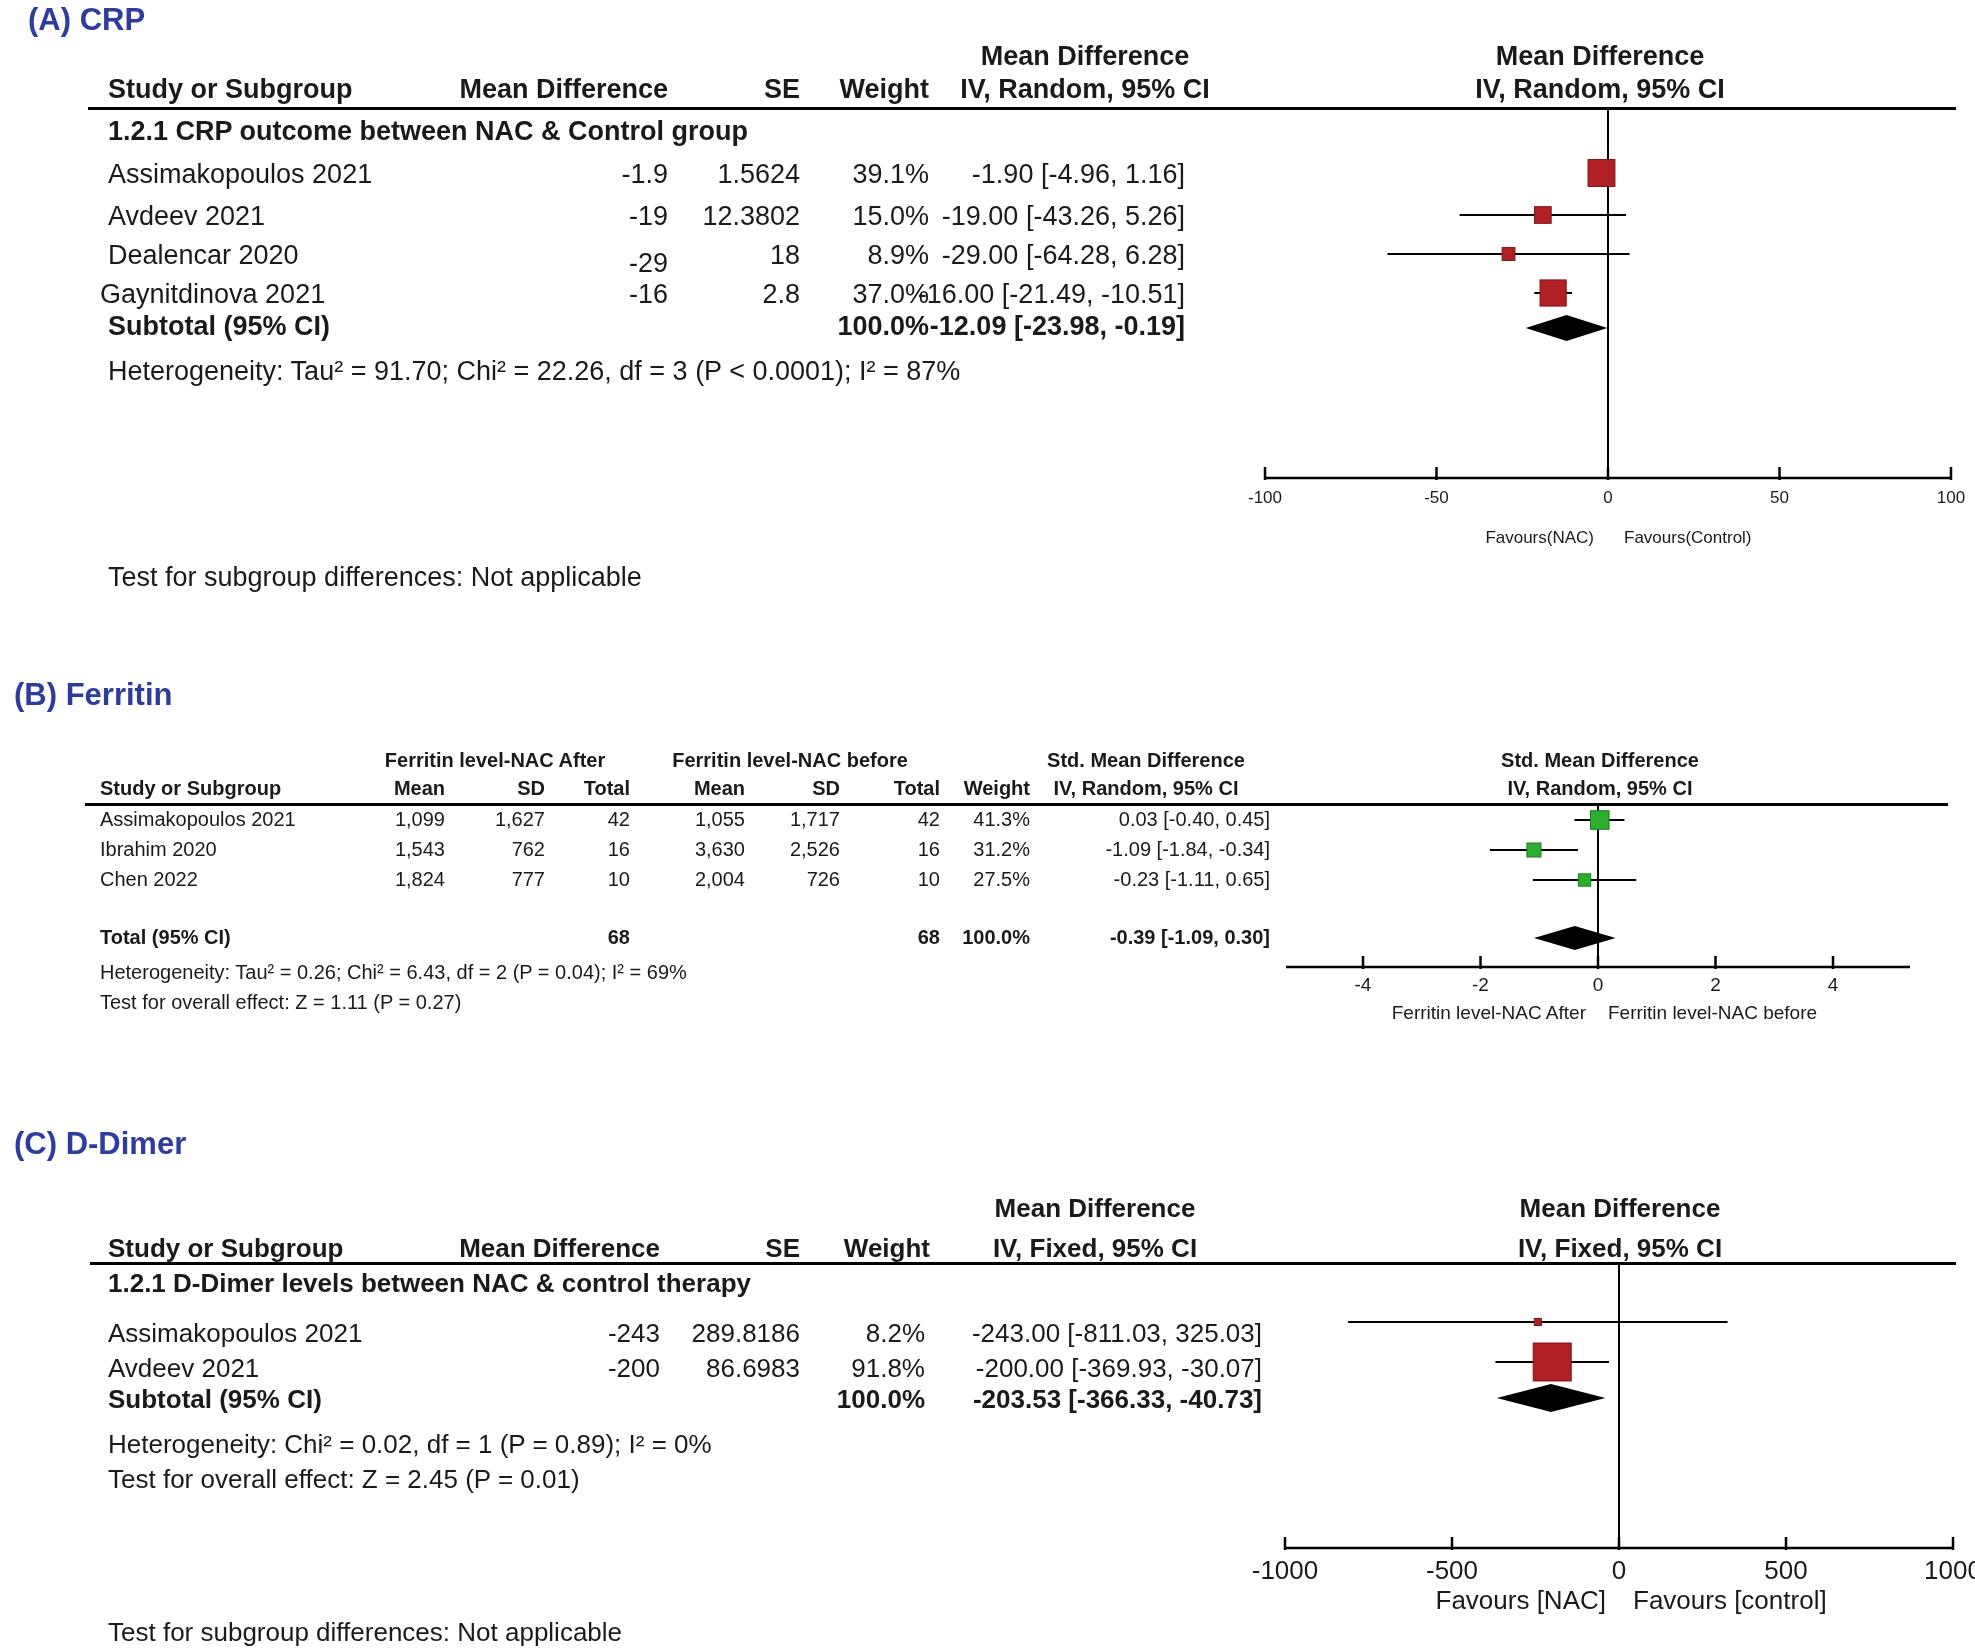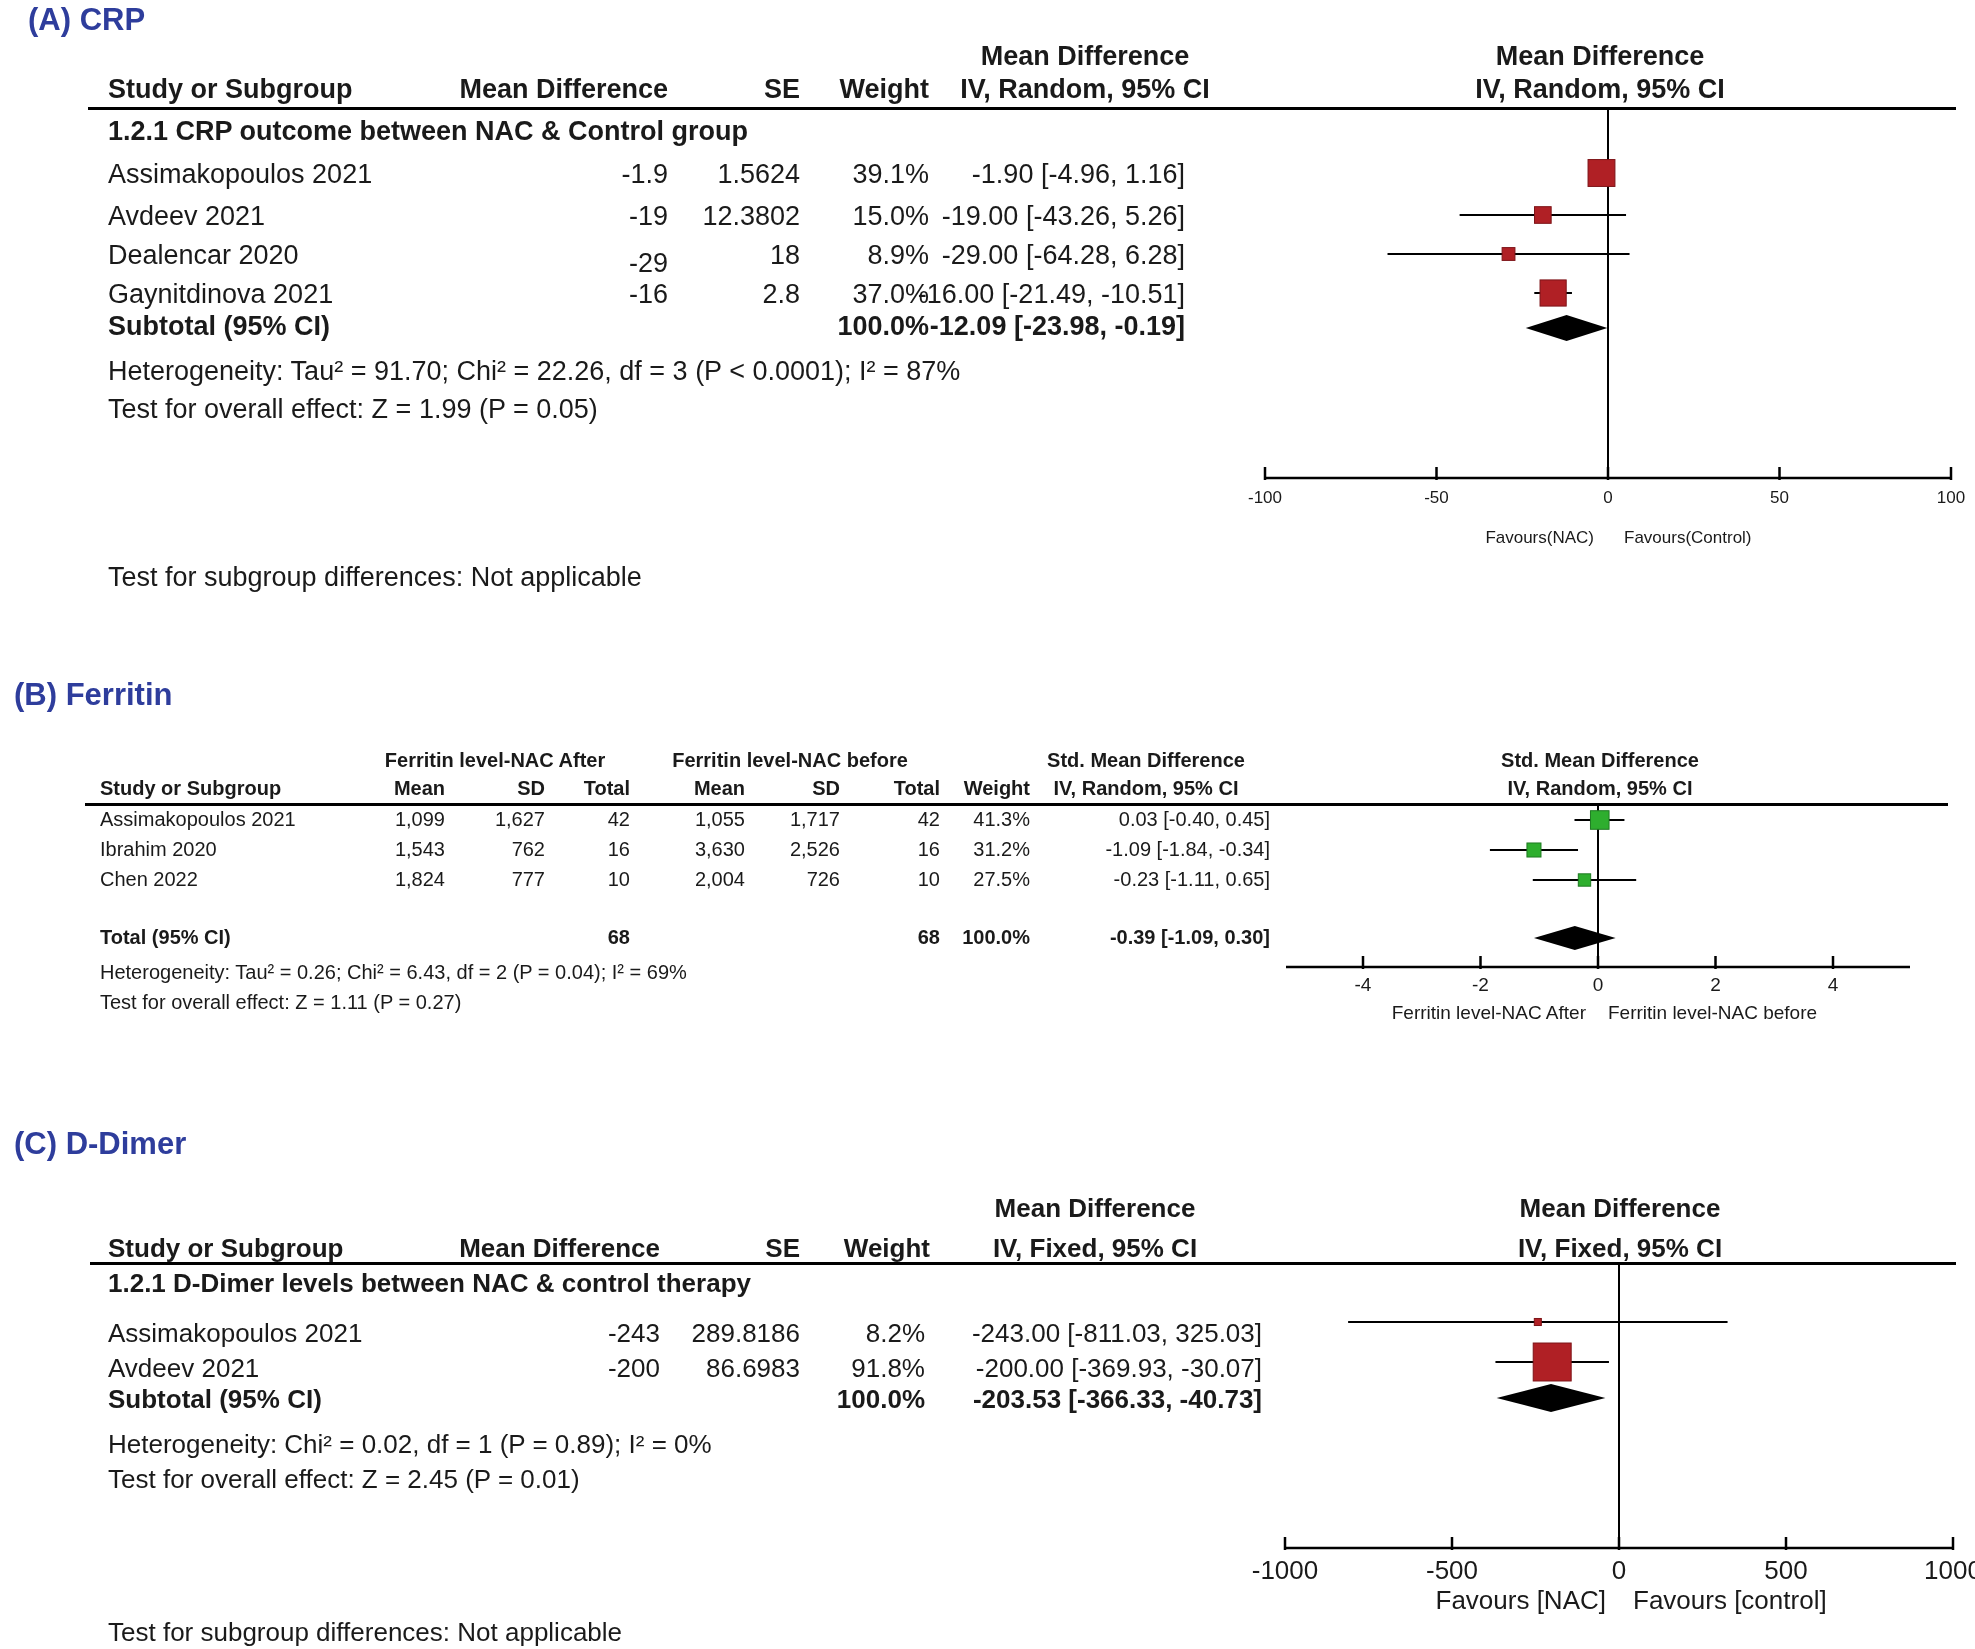--- a/index.html
+++ b/index.html
@@ -85,30 +85,29 @@
     <div class="t fA" style="top: 201px; left: 108px;">Avdeev 2021</div>
     <div class="t fA" style="top: 201px; right: 1307px;">-19</div>
     <div class="t fA" style="top: 201px; right: 1175px;">12.3802</div>
     <div class="t fA" style="top: 201px; right: 1046px;">15.0%</div>
     <div class="t fA" style="top: 201px; right: 790px;">-19.00 [-43.26, 5.26]</div>
     <div class="t fA" style="top: 240px; left: 108px;">Dealencar 2020</div>
     <div class="t fA" style="top: 248px; right: 1307px;">-29</div>
     <div class="t fA" style="top: 240px; right: 1175px;">18</div>
     <div class="t fA" style="top: 240px; right: 1046px;">8.9%</div>
     <div class="t fA" style="top: 240px; right: 790px;">-29.00 [-64.28, 6.28]</div>
-    <div class="t fA" style="top: 279px; left: 108px;">Gaynitdinova 2021</div>
+    <div class="t fA" style="top: 279px; left: 100px;">Gaynitdinova 2021</div>
     <div class="t fA" style="top: 279px; right: 1307px;">-16</div>
     <div class="t fA" style="top: 279px; right: 1175px;">2.8</div>
     <div class="t fA" style="top: 279px; right: 1046px;">37.0%</div>
     <div class="t fA" style="top: 279px; right: 790px;">-16.00 [-21.49, -10.51]</div>
     <div class="t fA b" style="top: 311px; left: 108px;">Subtotal (95% CI)</div>
     <div class="t fA b" style="top: 311px; right: 1046px;">100.0%</div>
     <div class="t fA b" style="top: 311px; right: 790px;">-12.09 [-23.98, -0.19]</div>
     <div class="t fA" style="top: 356px; left: 108px;">Heterogeneity: Tau² = 91.70; Chi² = 22.26, df = 3 (P &lt; 0.0001); I² = 87%</div>
-    <div class="t fA" style="top: 394px; left: 108px;">Test for overall effect: Z = 1.99 (P = 0.05)</div>
     <div class="t fA" style="top: 562px; left: 108px;">Test for subgroup differences: Not applicable</div>
     <div class="t fAs" style="top: 488px; left: 1265px; transform: translateX(-50%);">-100</div>
     <div class="t fAs" style="top: 488px; left: 1436.5px; transform: translateX(-50%);">-50</div>
     <div class="t fAs" style="top: 488px; left: 1608px; transform: translateX(-50%);">0</div>
     <div class="t fAs" style="top: 488px; left: 1779.5px; transform: translateX(-50%);">50</div>
     <div class="t fAs" style="top: 488px; left: 1951px; transform: translateX(-50%);">100</div>
     <div class="t fAs" style="top: 528px; right: 381px;">Favours(NAC)</div>
     <div class="t fAs" style="top: 528px; left: 1624px;">Favours(Control)</div>
     <div class="t fB b" style="top: 749px; left: 495px; transform: translateX(-50%);">Ferritin level-NAC After</div>
     <div class="t fB b" style="top: 749px; left: 790px; transform: translateX(-50%);">Ferritin level-NAC before</div>

